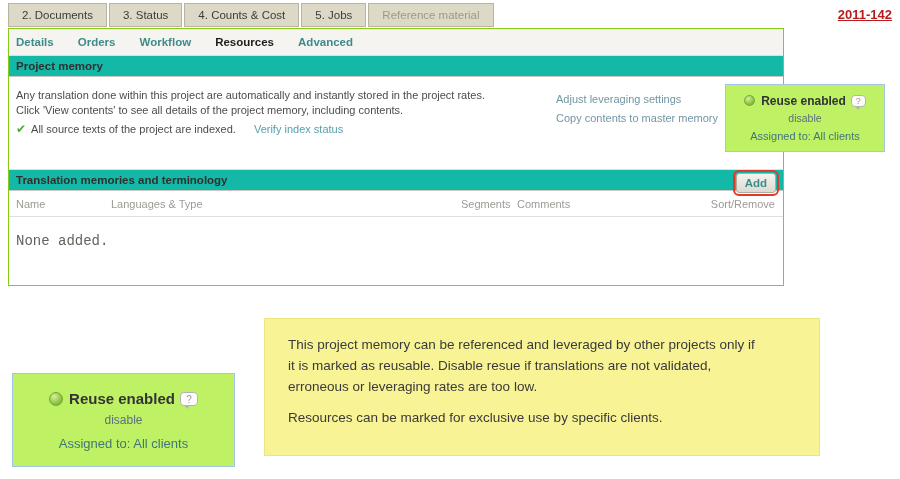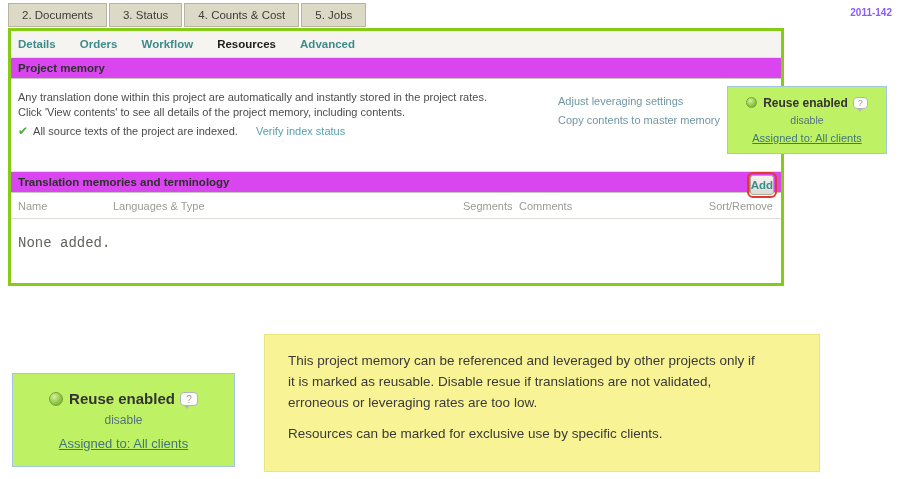--- a/index.html
+++ b/index.html
@@ -11,21 +11,21 @@
     font-size: 11px;
     color: #3c3c3c;
     position: relative;
     overflow: hidden;
   }
   a { text-decoration: none; cursor: pointer; }
 
   
   .project-id {
     position: absolute; top: 7px; right: 8px;
-    font-size: 10px; font-weight: bold; color: #8b5cf6;
+    font-size: 13px; font-weight: bold; color: #b91c1c; text-decoration: underline;
   }
 
   
   .tabs {
     position: absolute; left: 8px; top: 3px;
     display: flex; align-items: flex-end; z-index: 3;
   }
   .tab {
     padding: 5px 13px;
     background: #dcdac6;
@@ -43,40 +43,40 @@
     padding-bottom: 7px;
     margin-bottom: -2px;
     z-index: 4;
   }
   .tab.disabled { color: #9c9a86; }
 
   
   .panel {
     position: absolute; left: 8px; top: 28px;
     width: 776px; height: 258px;
-    border: 3px solid #84cc16;
+    border: 1px solid #84cc16;
     background: #ffffff;
     z-index: 1;
   }
   .subnav {
     height: 26px;
     padding: 7px 0 0 7px;
     background: #f5f4f0;
   }
   .subnav-item {
     display: inline-block; margin-right: 21px;
     font-weight: bold; font-size: 11.5px;
     color: #3d8b8b; cursor: pointer;
   }
   .subnav-item.active { color: #1d1d1d; cursor: default; }
 
   .section-header {
     height: 22px; line-height: 21px;
     padding-left: 7px;
-    background: #d946ef;
+    background: #14b8a6;
     border-top: 1px solid #e0ded6;
     border-bottom: 1px solid #c9c7bf;
     font-weight: bold; font-size: 11.5px; color: #2f2f2f;
   }
 
   
   .pm-body { position: relative; height: 92px; background: #fff; }
   .pm-desc {
     position: absolute; left: 7px; top: 11px; width: 508px;
     line-height: 15px; color: #4c4c4c;
@@ -123,72 +123,73 @@
   .reuse-box.small .help-icon { width: 15px; height: 12px; font-size: 9px; line-height: 11px; }
   .reuse-box.large .help-icon { width: 18px; height: 14px; font-size: 10px; line-height: 13px; }
   .help-icon::after {
     content: ""; position: absolute; left: 3px; bottom: -4px;
     border-left: 3px solid transparent; border-right: 3px solid transparent;
     border-top: 4px solid #b4b4b4;
   }
   .reuse-action { color: #5b6f80; cursor: pointer; }
   .reuse-box.small .reuse-action { font-size: 10.5px; margin-top: 4px; }
   .reuse-box.large .reuse-action { font-size: 12px; margin-top: 6px; }
-  .reuse-assigned { color: #43757a; text-decoration: underline; cursor: pointer; text-align: center; }
+  .reuse-assigned { color: #43757a; cursor: pointer; text-align: center; }
   .reuse-box.small .reuse-assigned { font-size: 11px; margin-top: 6px; }
   .reuse-box.large .reuse-assigned { font-size: 13px; margin-top: 9px; }
 
   
   .tm-header { position: relative; }
   .add-annotation {
     position: absolute; right: 4px; top: 0px;
     border: 2px solid #df3a2c; border-radius: 6px;
     padding: 1px; line-height: 0;
   }
   .add-button {
     display: inline-block;
-    padding: 3px 0; line-height: 12px;
+    padding: 3px 8px; line-height: 12px;
     background: linear-gradient(#f4f3ee, #dcdad1);
     border: 1px solid #aeaca0; border-radius: 3px;
     color: #3d8b8b; font-weight: bold; font-size: 11.5px;
     cursor: pointer;
   }
   .tbl-head {
     display: grid;
     grid-template-columns: 95px 350px 56px 1fr 80px;
     padding: 7px 8px 6px 7px;
     color: #9b9b95;
     border-bottom: 1px solid #e0dfda;
   }
   .tbl-head .col-right { text-align: right; }
   .tbl-empty { padding: 16px 7px; color: #63635e; font-size: 14px; font-family: Liberation Mono, monospace; }
 
   
   .yellow-note {
-    position: absolute; left: 264px; top: 334px;
+    position: absolute; left: 264px; top: 318px;
     width: 556px; height: 138px;
     background: #f8f394;
     border: 1px solid #eae57f;
     padding: 15px 58px 0 23px;
     font-size: 13.5px; line-height: 21px; color: #3a3a3a;
   }
   .yellow-note p { margin: 0 0 10px 0; }
 </style>
 </head>
 <body>
 
 <div>
 
   <div class="project-id">2011-142</div>
 
   <div class="tabs">
     <div class="tab">2. Documents</div>
     <div class="tab">3. Status</div>
     <div class="tab">4. Counts &amp; Cost</div>
     <div class="tab">5. Jobs</div>
+    <div class="tab disabled">Reference material</div>
   </div>
 
   <div class="panel">
 
     <div class="subnav">
       <span class="subnav-item">Details</span>
       <span class="subnav-item">Orders</span>
       <span class="subnav-item">Workflow</span>
       <span class="subnav-item active">Resources</span>
       <span class="subnav-item">Advanced</span>

